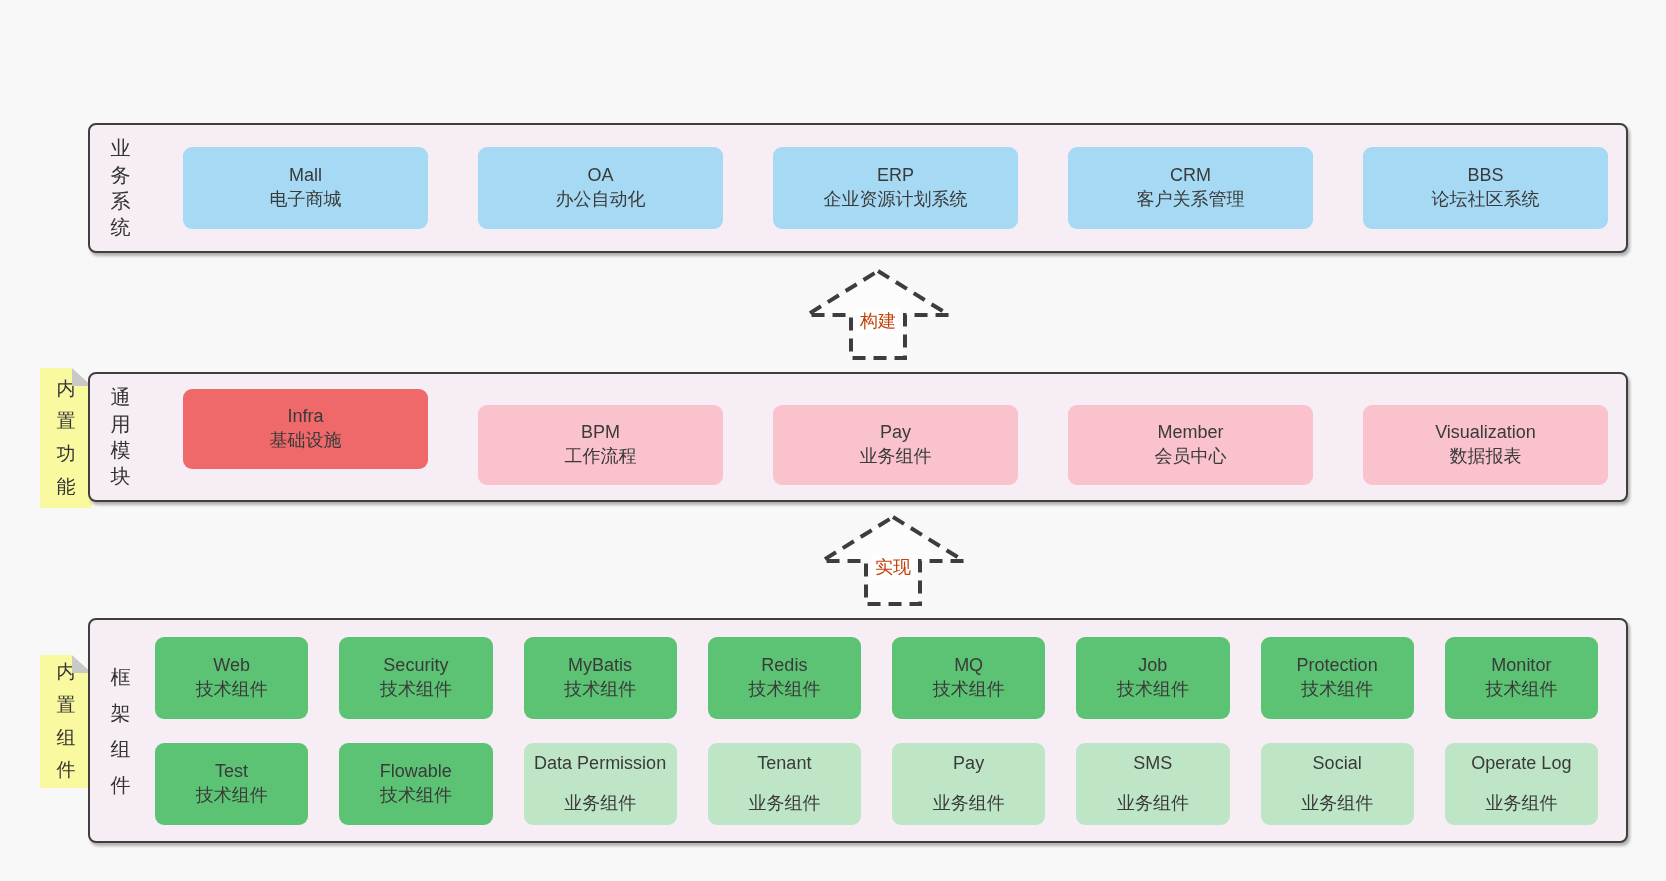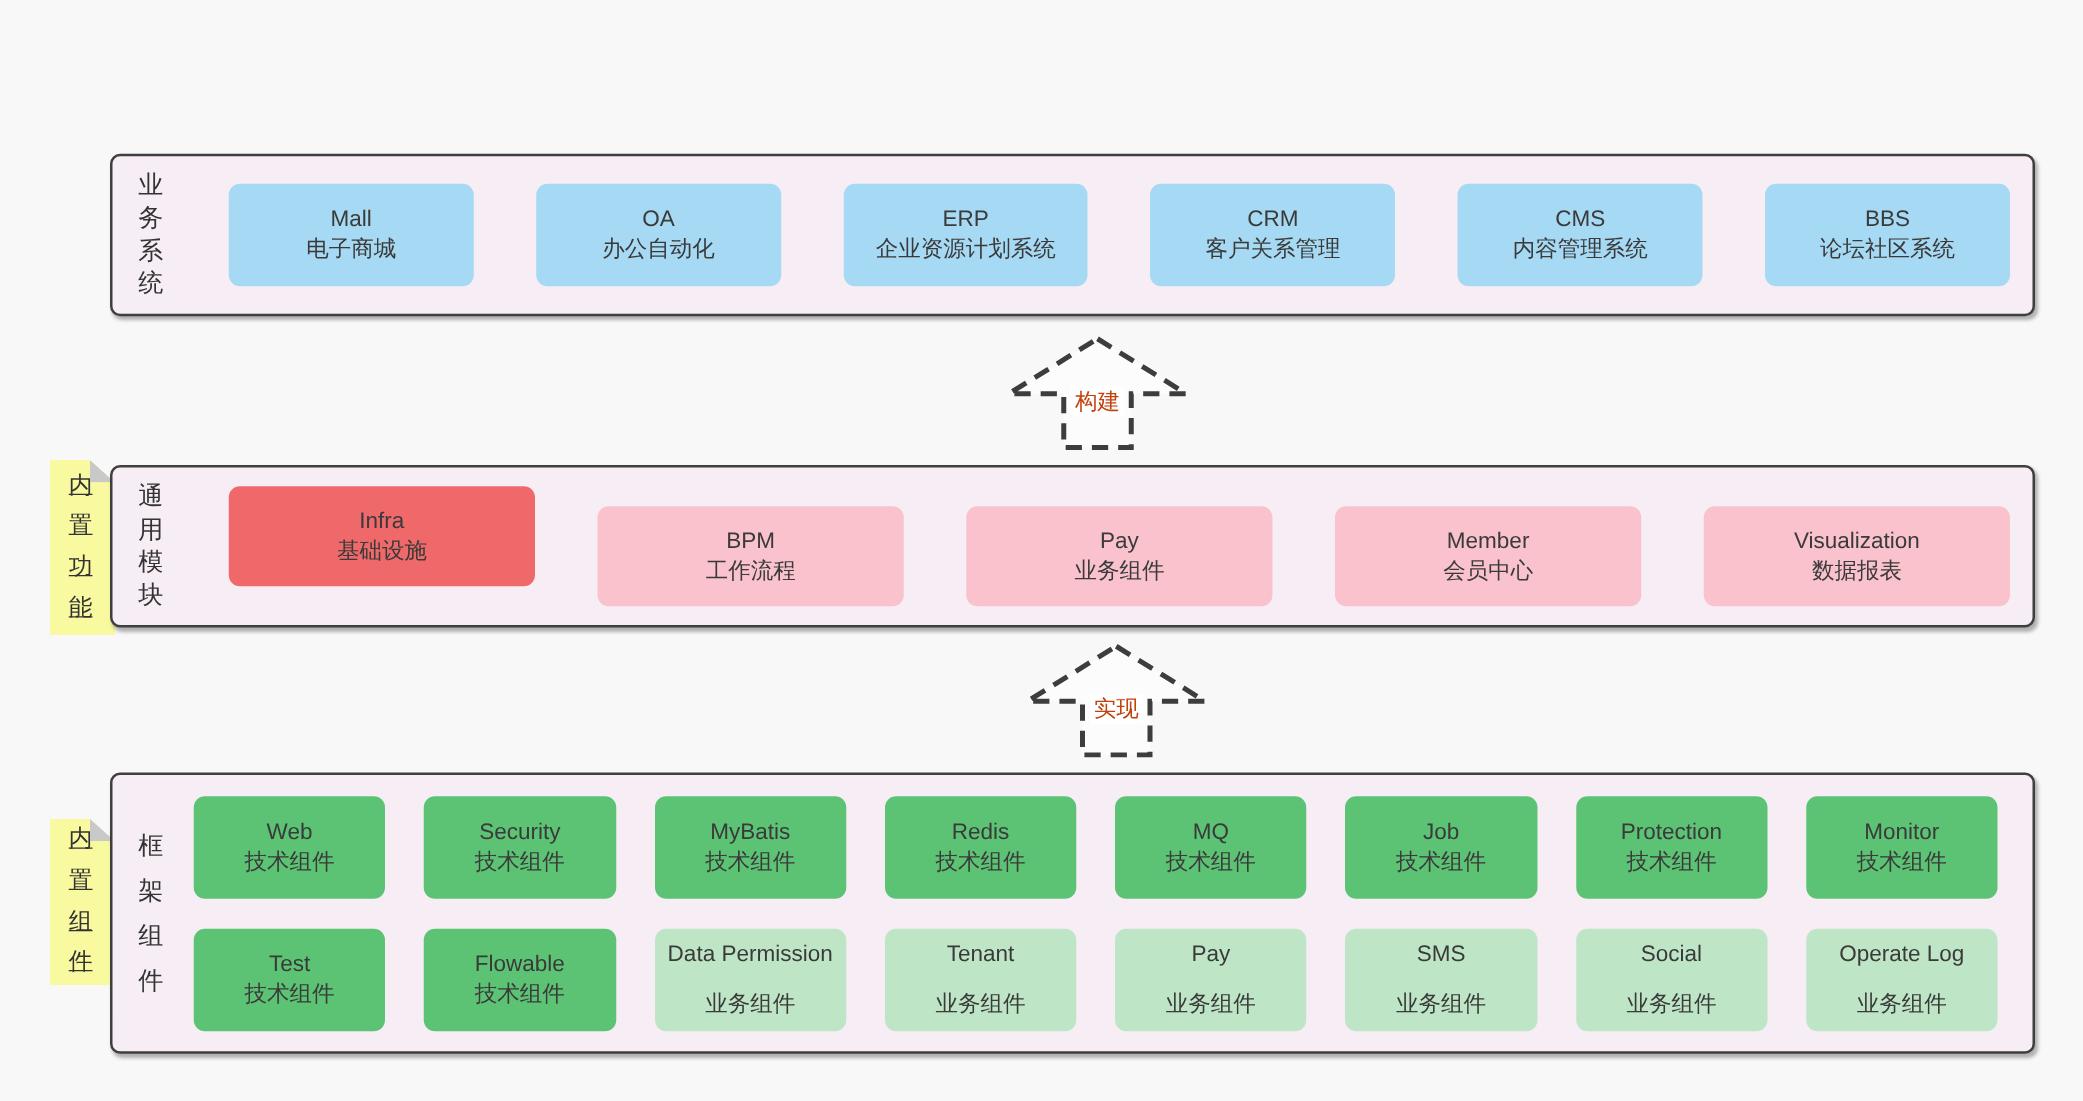--- a/index.html
+++ b/index.html
@@ -47,21 +47,21 @@
   .note{
     position:absolute;left:40px;width:52px;background:#f9f9a0;
     clip-path:polygon(0 0,calc(100% - 20px) 0,100% 18px,100% 100%,0 100%);
     display:flex;align-items:center;justify-content:center;
     font-size:19px;color:#333;
   }
   .note::after{
     content:"";position:absolute;top:0;right:0;width:20px;height:18px;
     background:#c9c9c9;clip-path:polygon(0 0,100% 100%,0 100%);
   }
-  .note span{display:block;width:22px;word-break:break-all;line-height:1.72;text-decoration:underline;}
+  .note span{display:block;width:22px;text-align:center;word-break:break-all;line-height:1.72;}
   #note-functions{top:368px;height:140px;}
   #note-components{top:655px;height:133px;}
   
   .arrow{position:absolute;width:150px;height:92px;}
   #arrow-build{left:803px;top:268px;}
   #arrow-implement{left:818px;top:514px;}
   .arrow svg{position:absolute;left:0;top:0;}
   .arrow .arrow-label{
     position:absolute;left:50%;top:41px;transform:translateX(-50%);
     background:#ffffff;padding:0 3px;font-size:18px;color:#c2410c;white-space:nowrap;
@@ -94,24 +94,20 @@
       </div>
       <div class="box c-blue">
         <div class="box-name">ERP</div>
         <div class="box-sub">企业资源计划系统</div>
       </div>
       <div class="box c-blue">
         <div class="box-name">CRM</div>
         <div class="box-sub">客户关系管理</div>
       </div>
       <div class="box c-blue">
-        <div class="box-name">CMS</div>
-        <div class="box-sub">内容管理系统</div>
-      </div>
-      <div class="box c-blue">
         <div class="box-name">BBS</div>
         <div class="box-sub">论坛社区系统</div>
       </div>
     </div>
   </div>
 
   <div class="arrow" id="arrow-build">
     <svg width="150" height="92" viewBox="0 0 150 92">
       <polygon points="75,3 146,47 102,47 102,90 48,90 48,47 4,47" fill="#fcfcfc" stroke="#3d3d3d" stroke-width="4" stroke-dasharray="13 8"></polygon>
     </svg>

